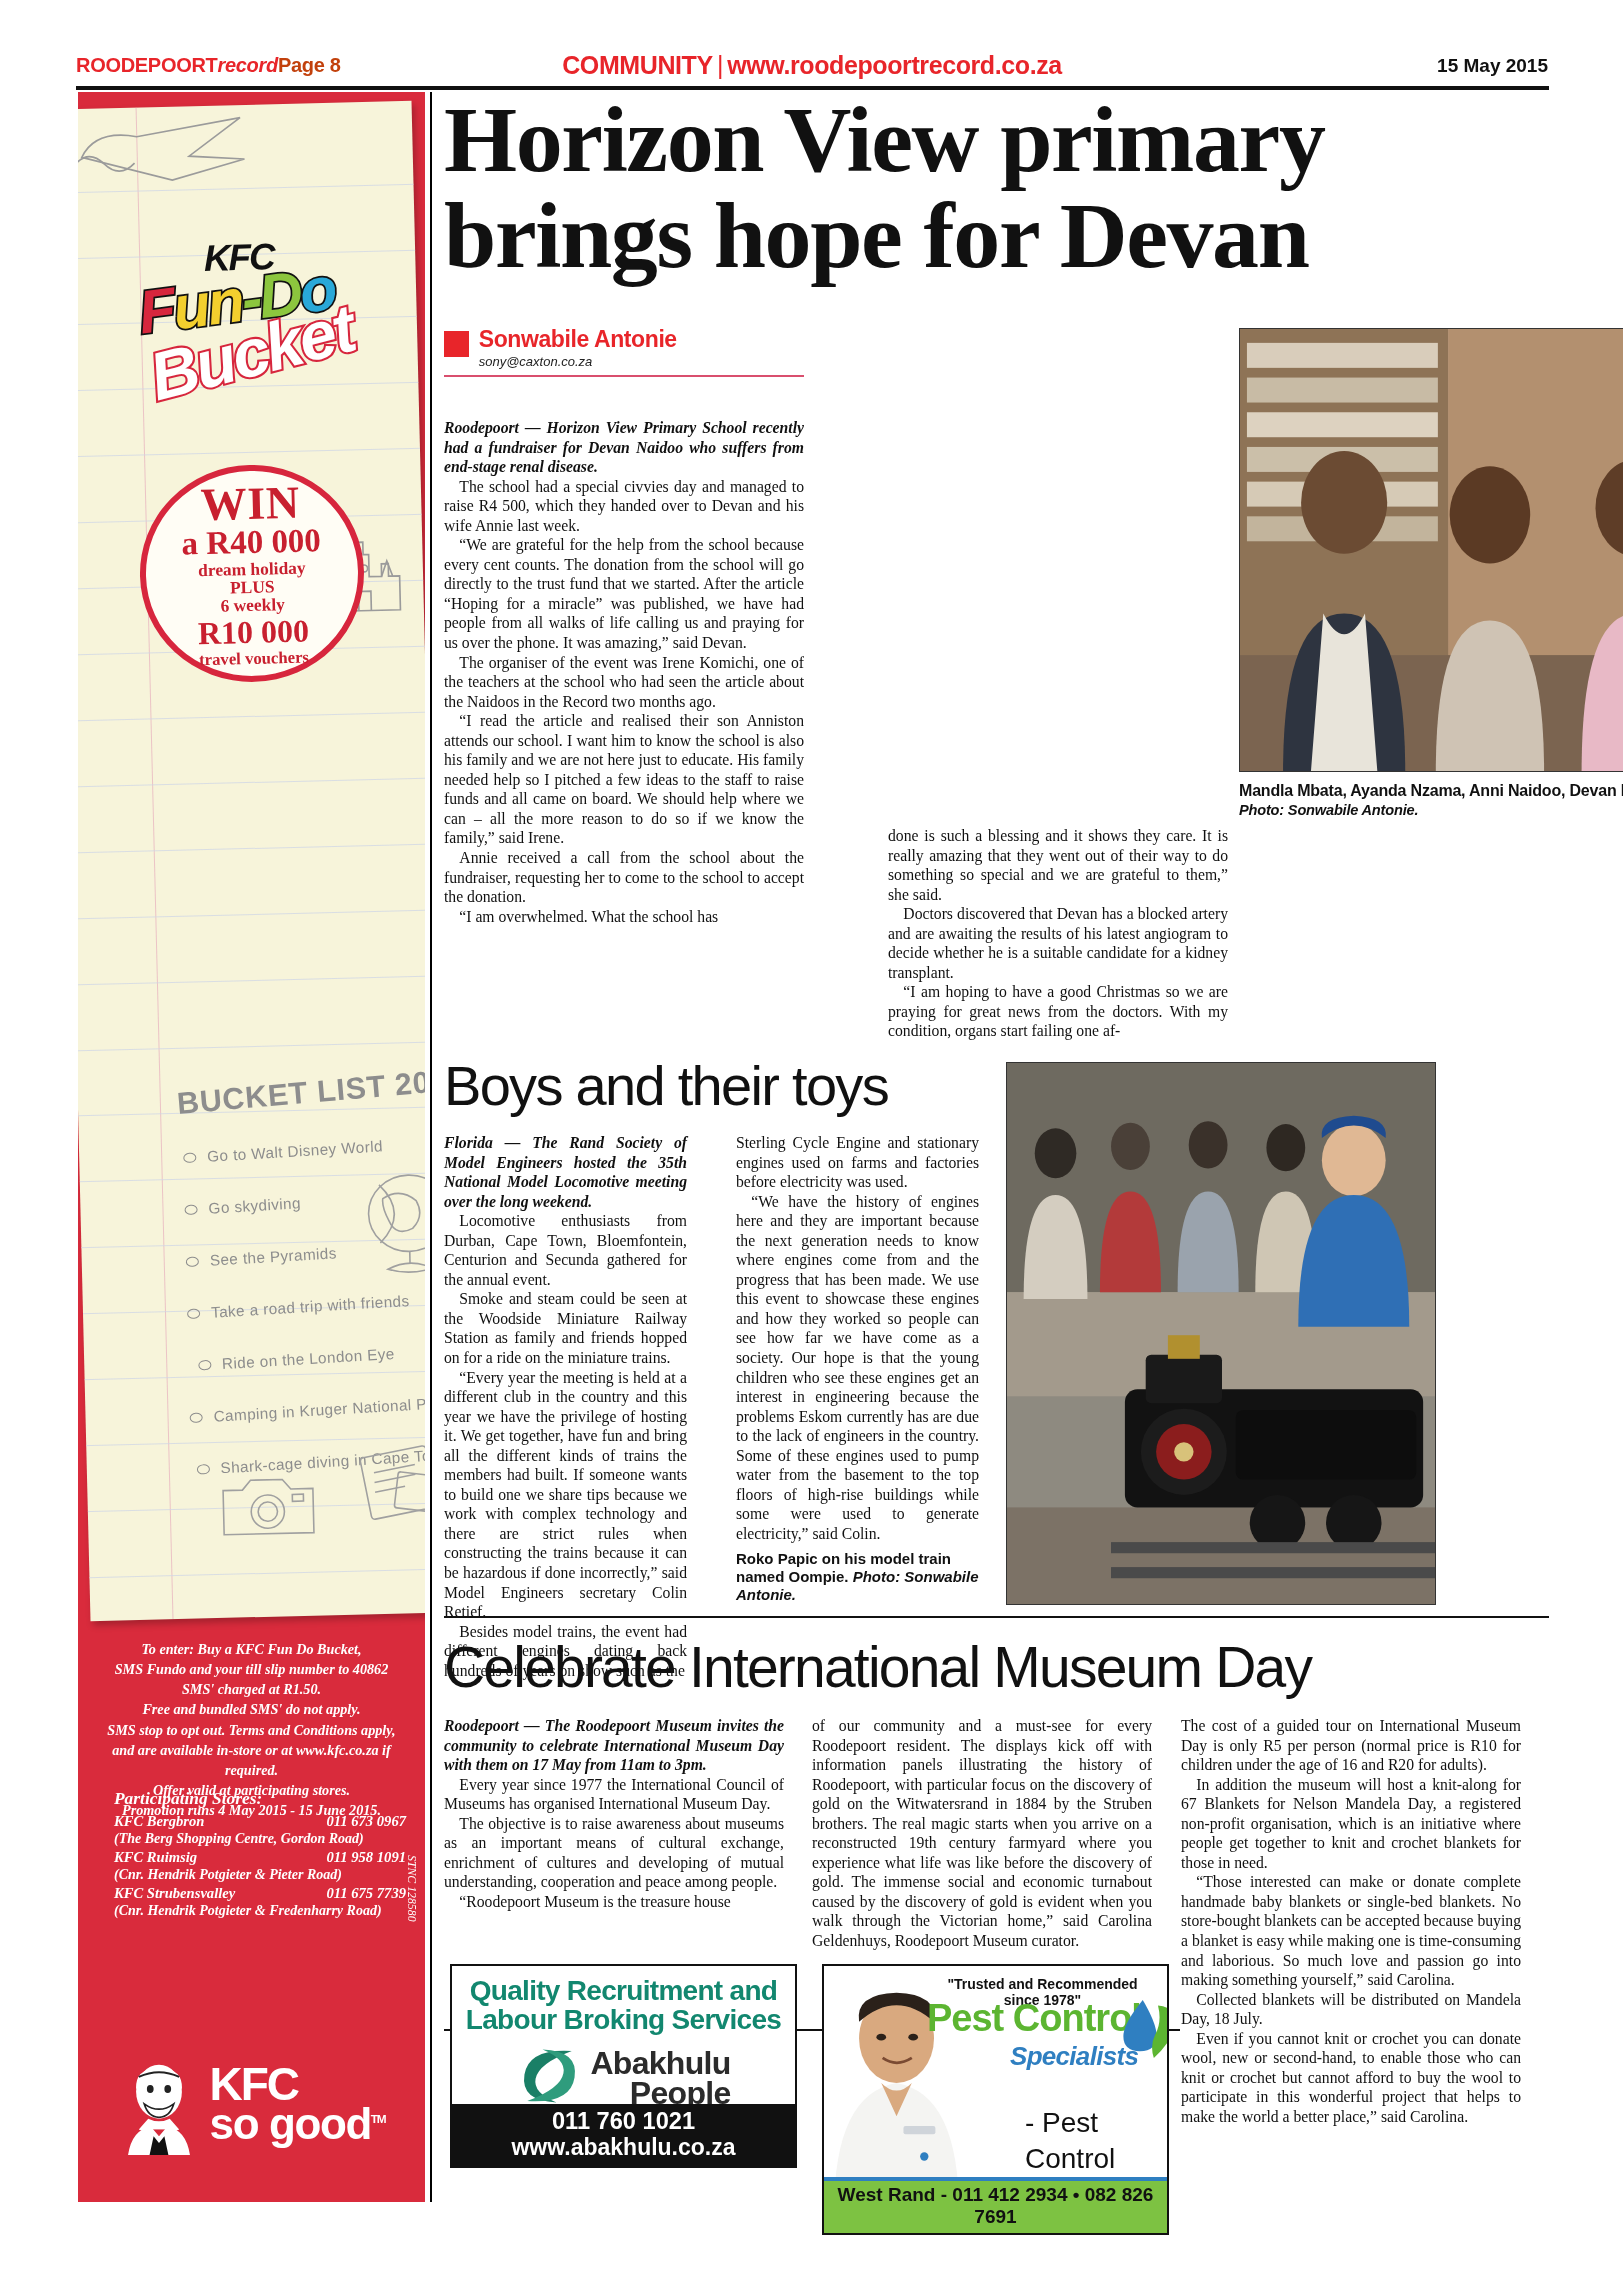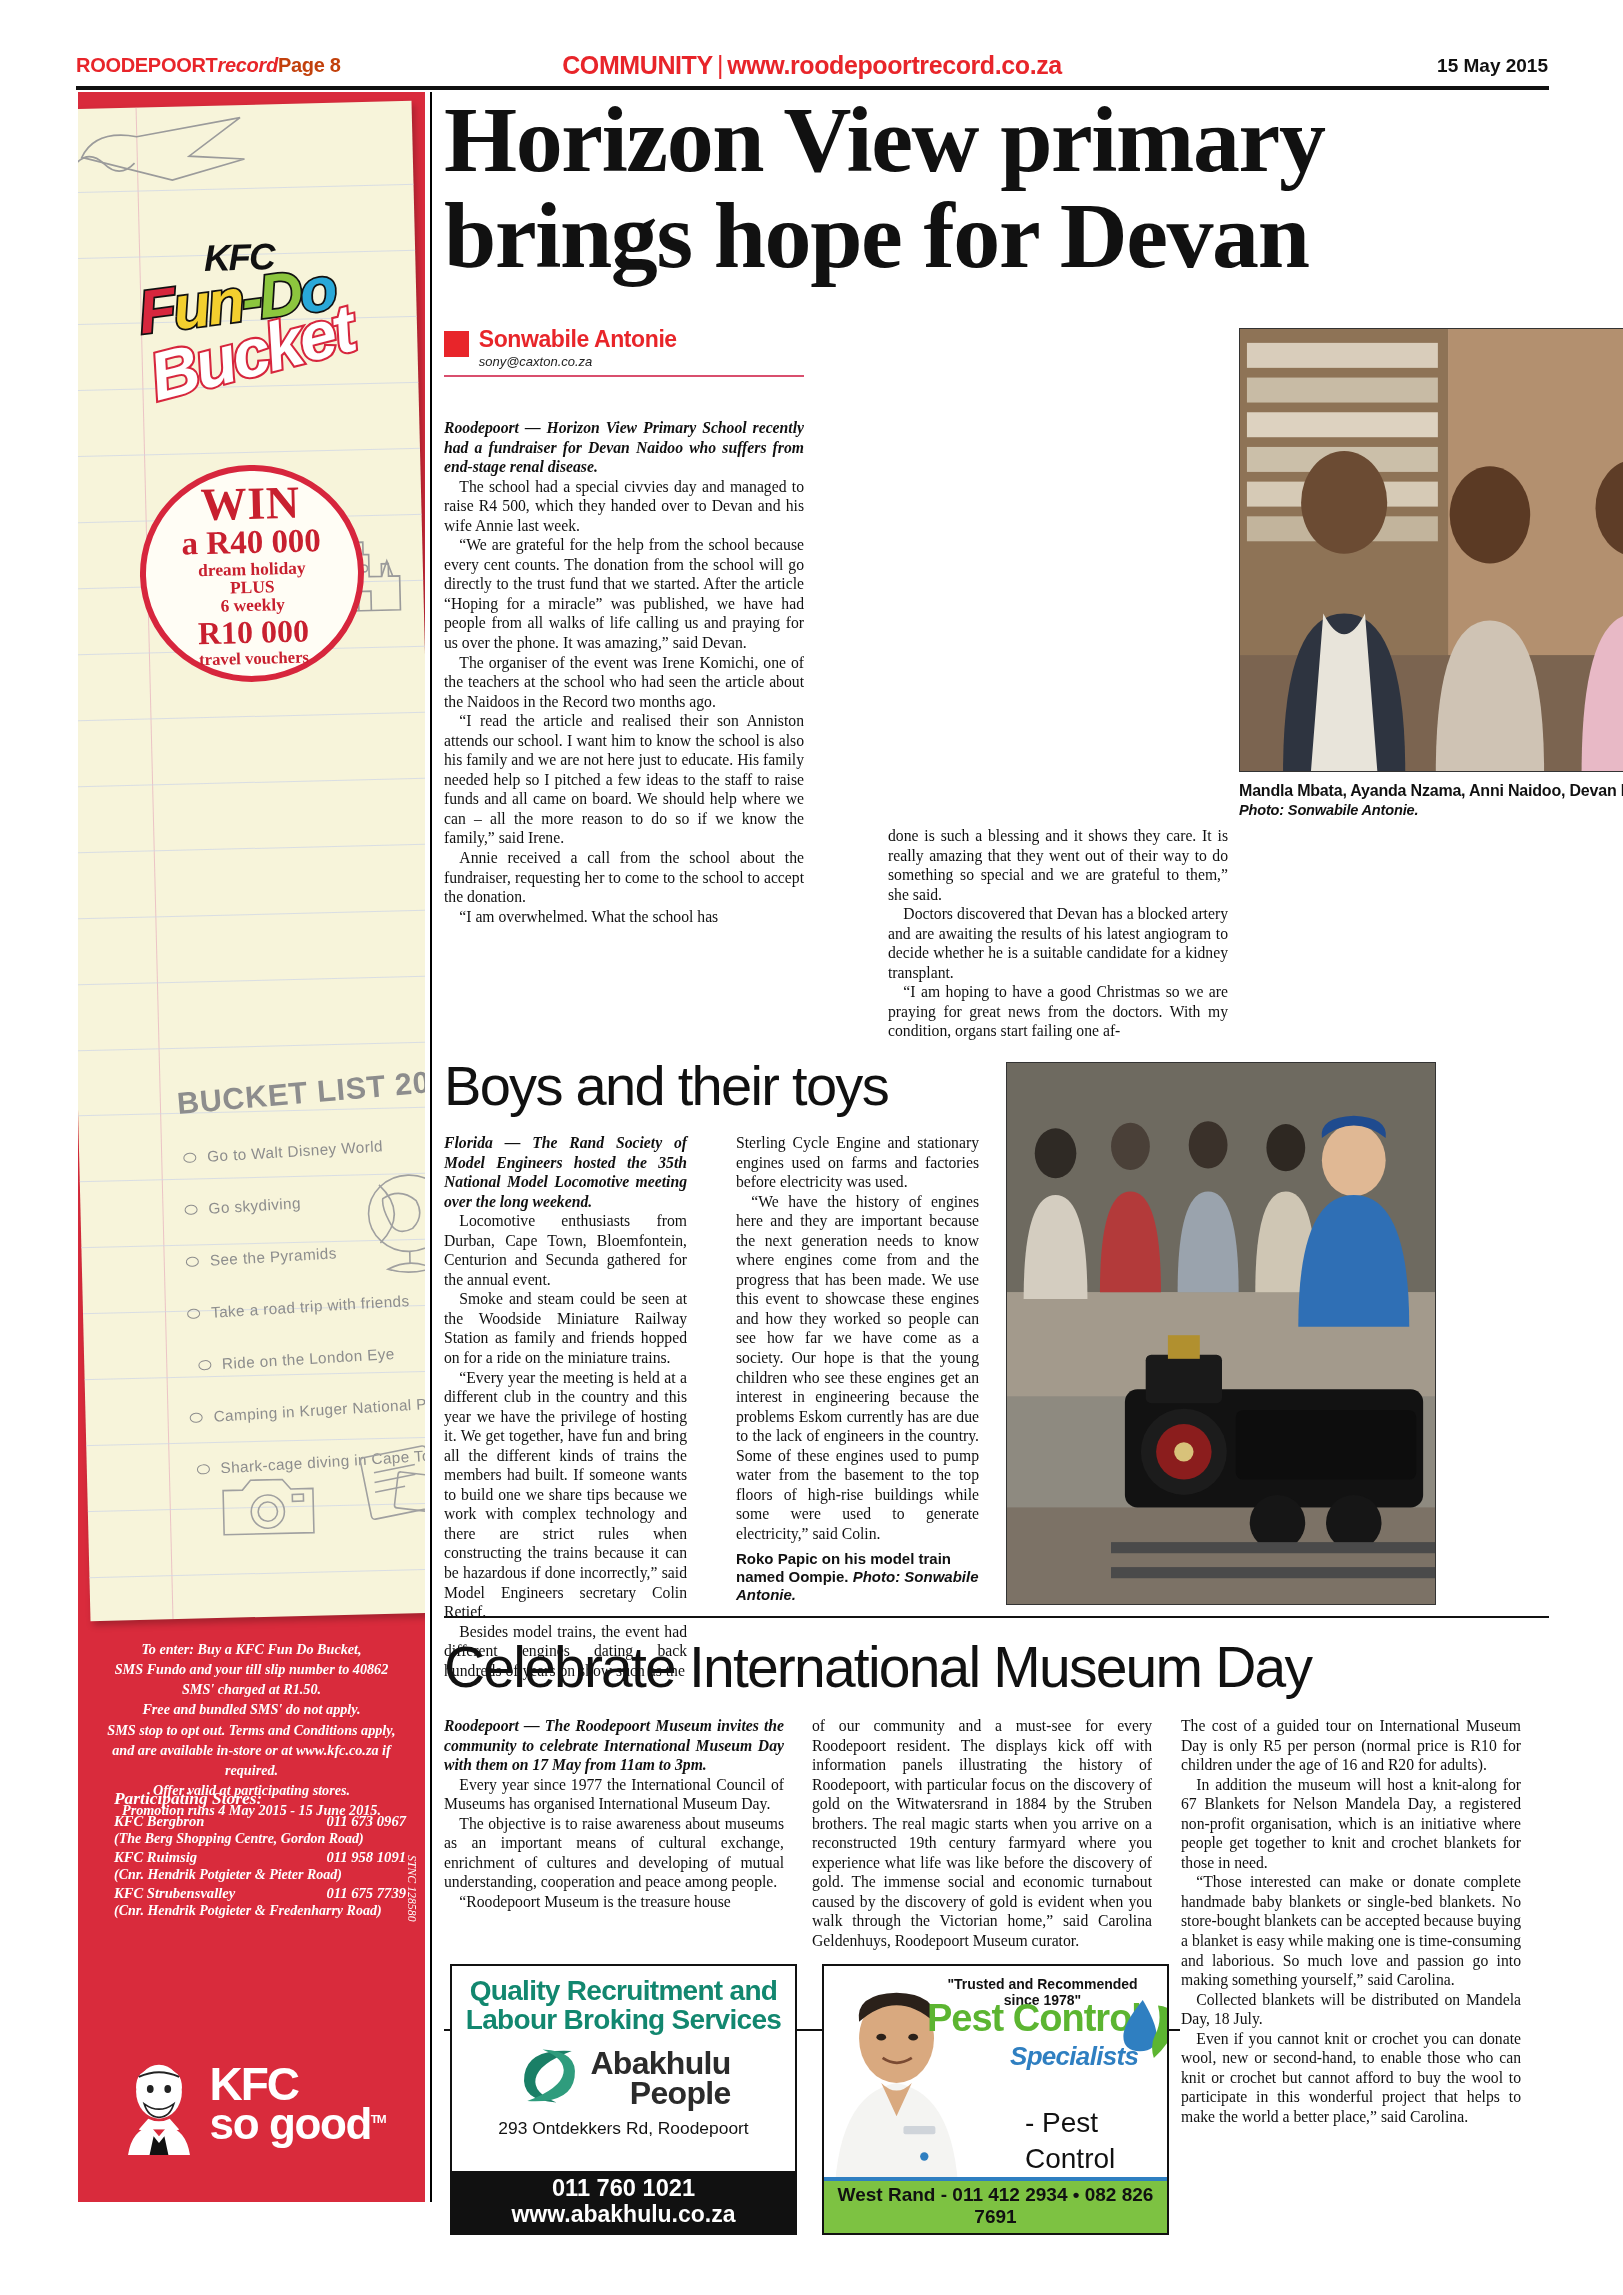--- a/index.html
+++ b/index.html
@@ -159,21 +159,21 @@
 
   
   .headline3 { position:absolute; left:0; top:1547px; width:1105px;
                font-family:"Liberation Sans", sans-serif; font-weight:normal; font-size:57px;
                letter-spacing:-1.8px; color:#111; line-height:1; }
   .a3c1 { position:absolute; left:0; top:1624px; width:340px; }
   .a3c2 { position:absolute; left:368px; top:1624px; width:340px; }
   .a3c3 { position:absolute; left:737px; top:1624px; width:340px; }
 
   
-  .ad-abak { position:absolute; left:450px; top:1964px; width:347px; height:271px;
+  .ad-abak { position:absolute; left:450px; top:1964px; width:347px; height:204px;
              border:2.8px solid #111; background:#fff; overflow:hidden; }
   .abak-h { text-align:center; font-family:"Liberation Sans", sans-serif; font-weight:bold;
             color:#12876f; font-size:28px; line-height:1.05; padding:9.7px 7px 0; letter-spacing:-0.7px; }
   .abak-logo { display:flex; align-items:flex-end; justify-content:center; gap:7px; margin-top:9.7px; }
   .abak-name { font-family:"Liberation Sans", sans-serif; font-weight:bold; color:#2b2b2b;
                font-size:32px; line-height:.94; letter-spacing:-0.7px; }
   .abak-name .p { display:block; text-align:right; }
   .abak-addr { text-align:center; font-family:"Liberation Sans", sans-serif; font-size:17.4px;
                color:#111; margin-top:9.7px; }
   .abak-bar { position:absolute; left:0; bottom:0; width:100%; background:#111; color:#fff;

